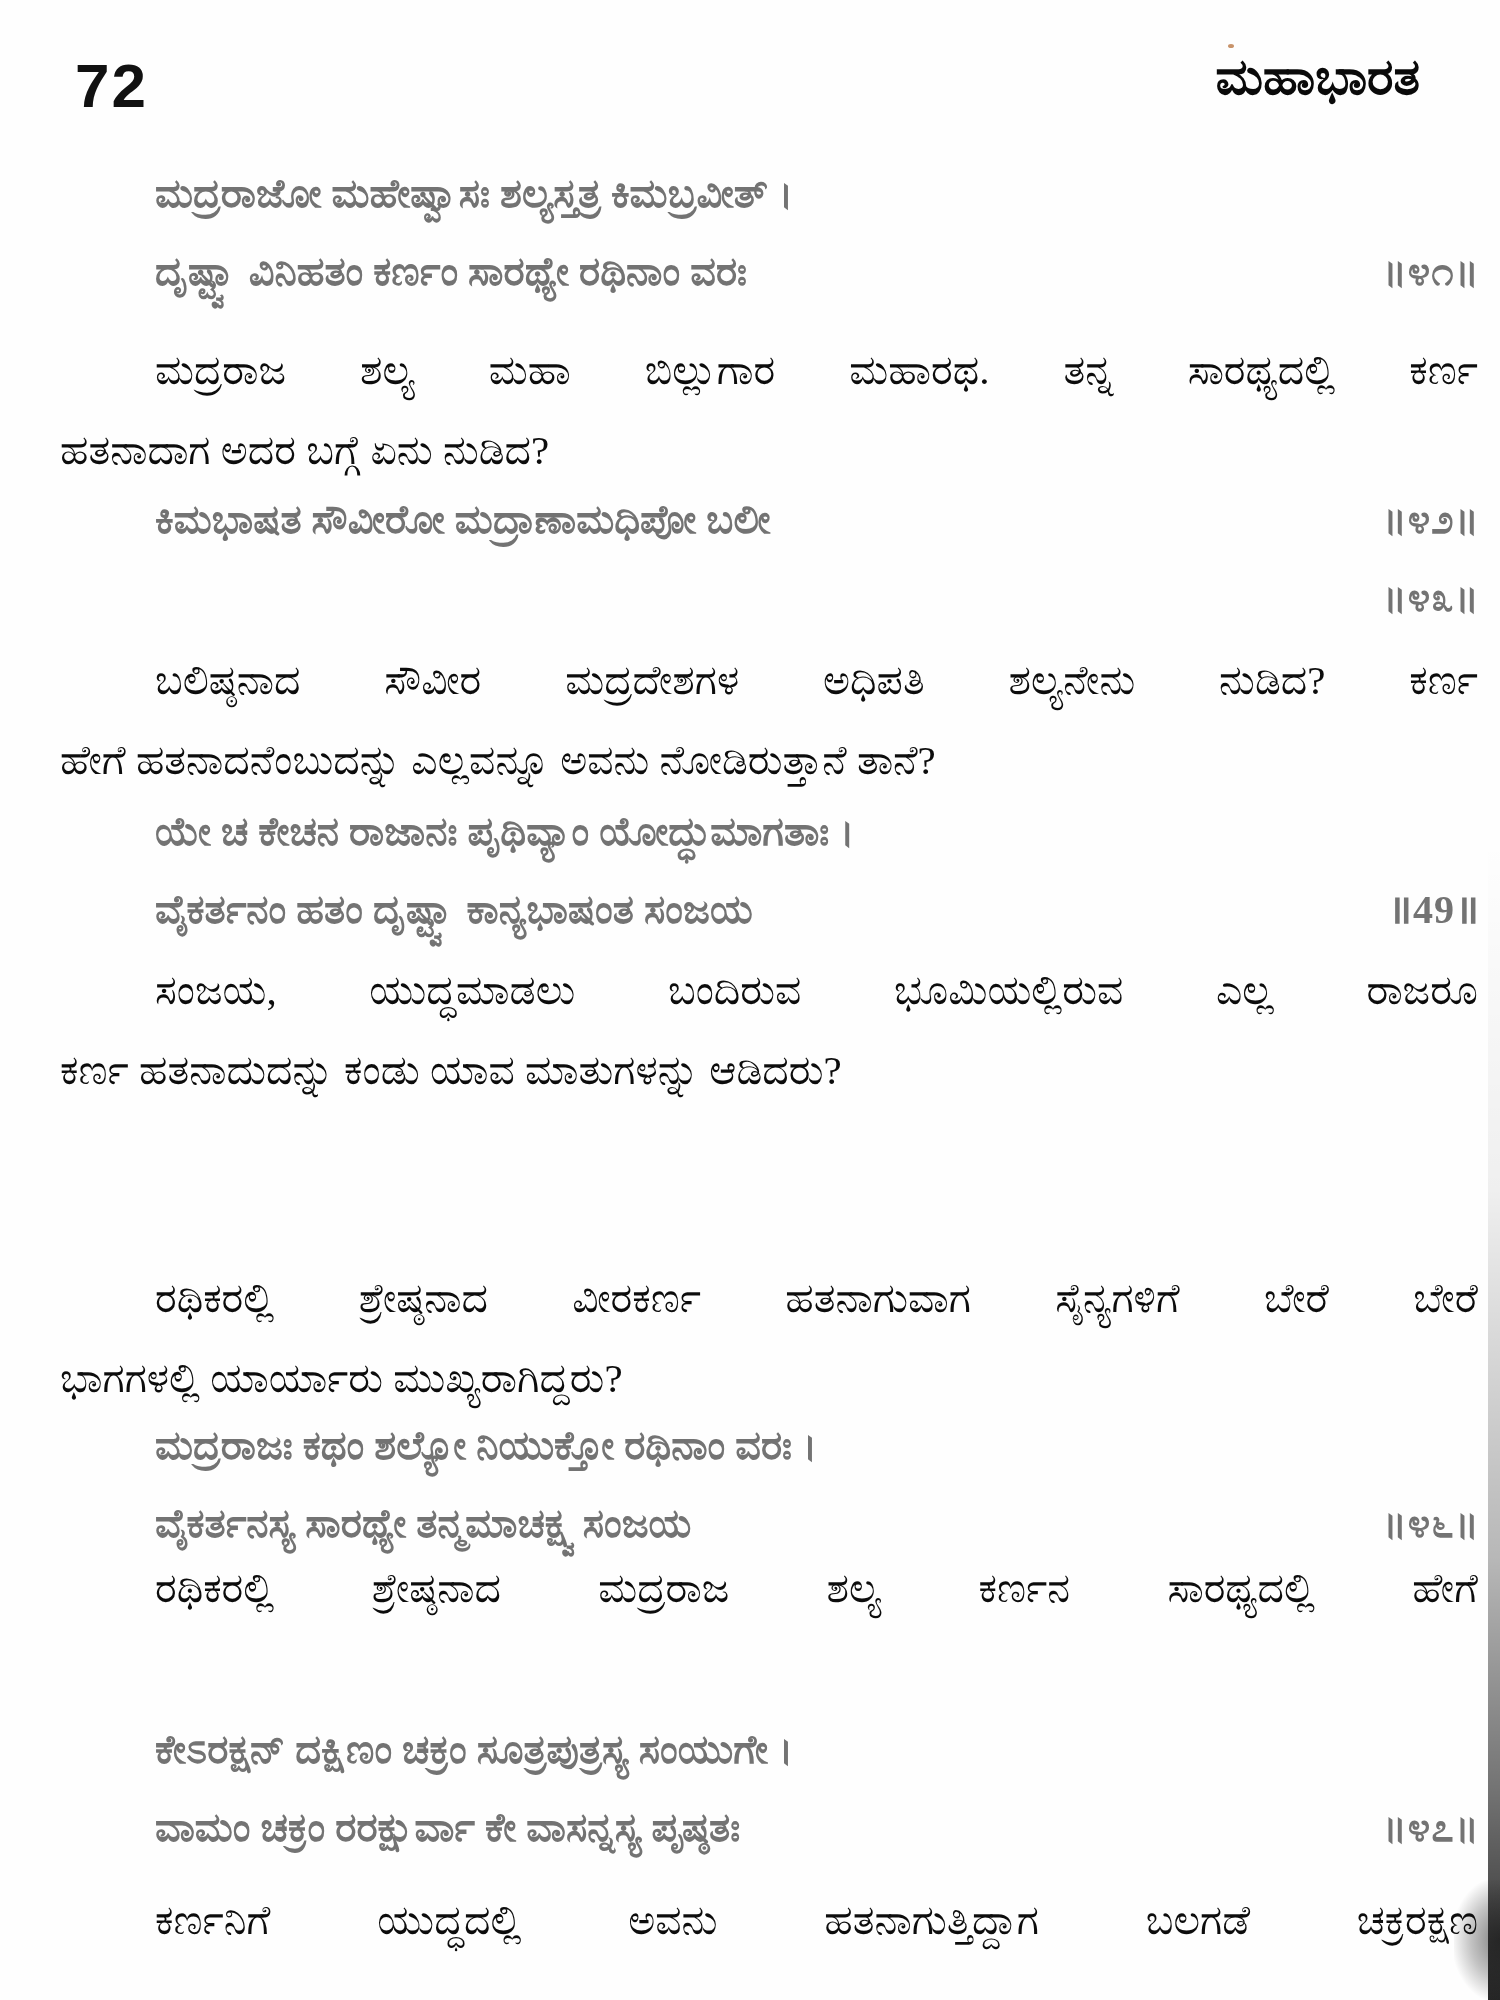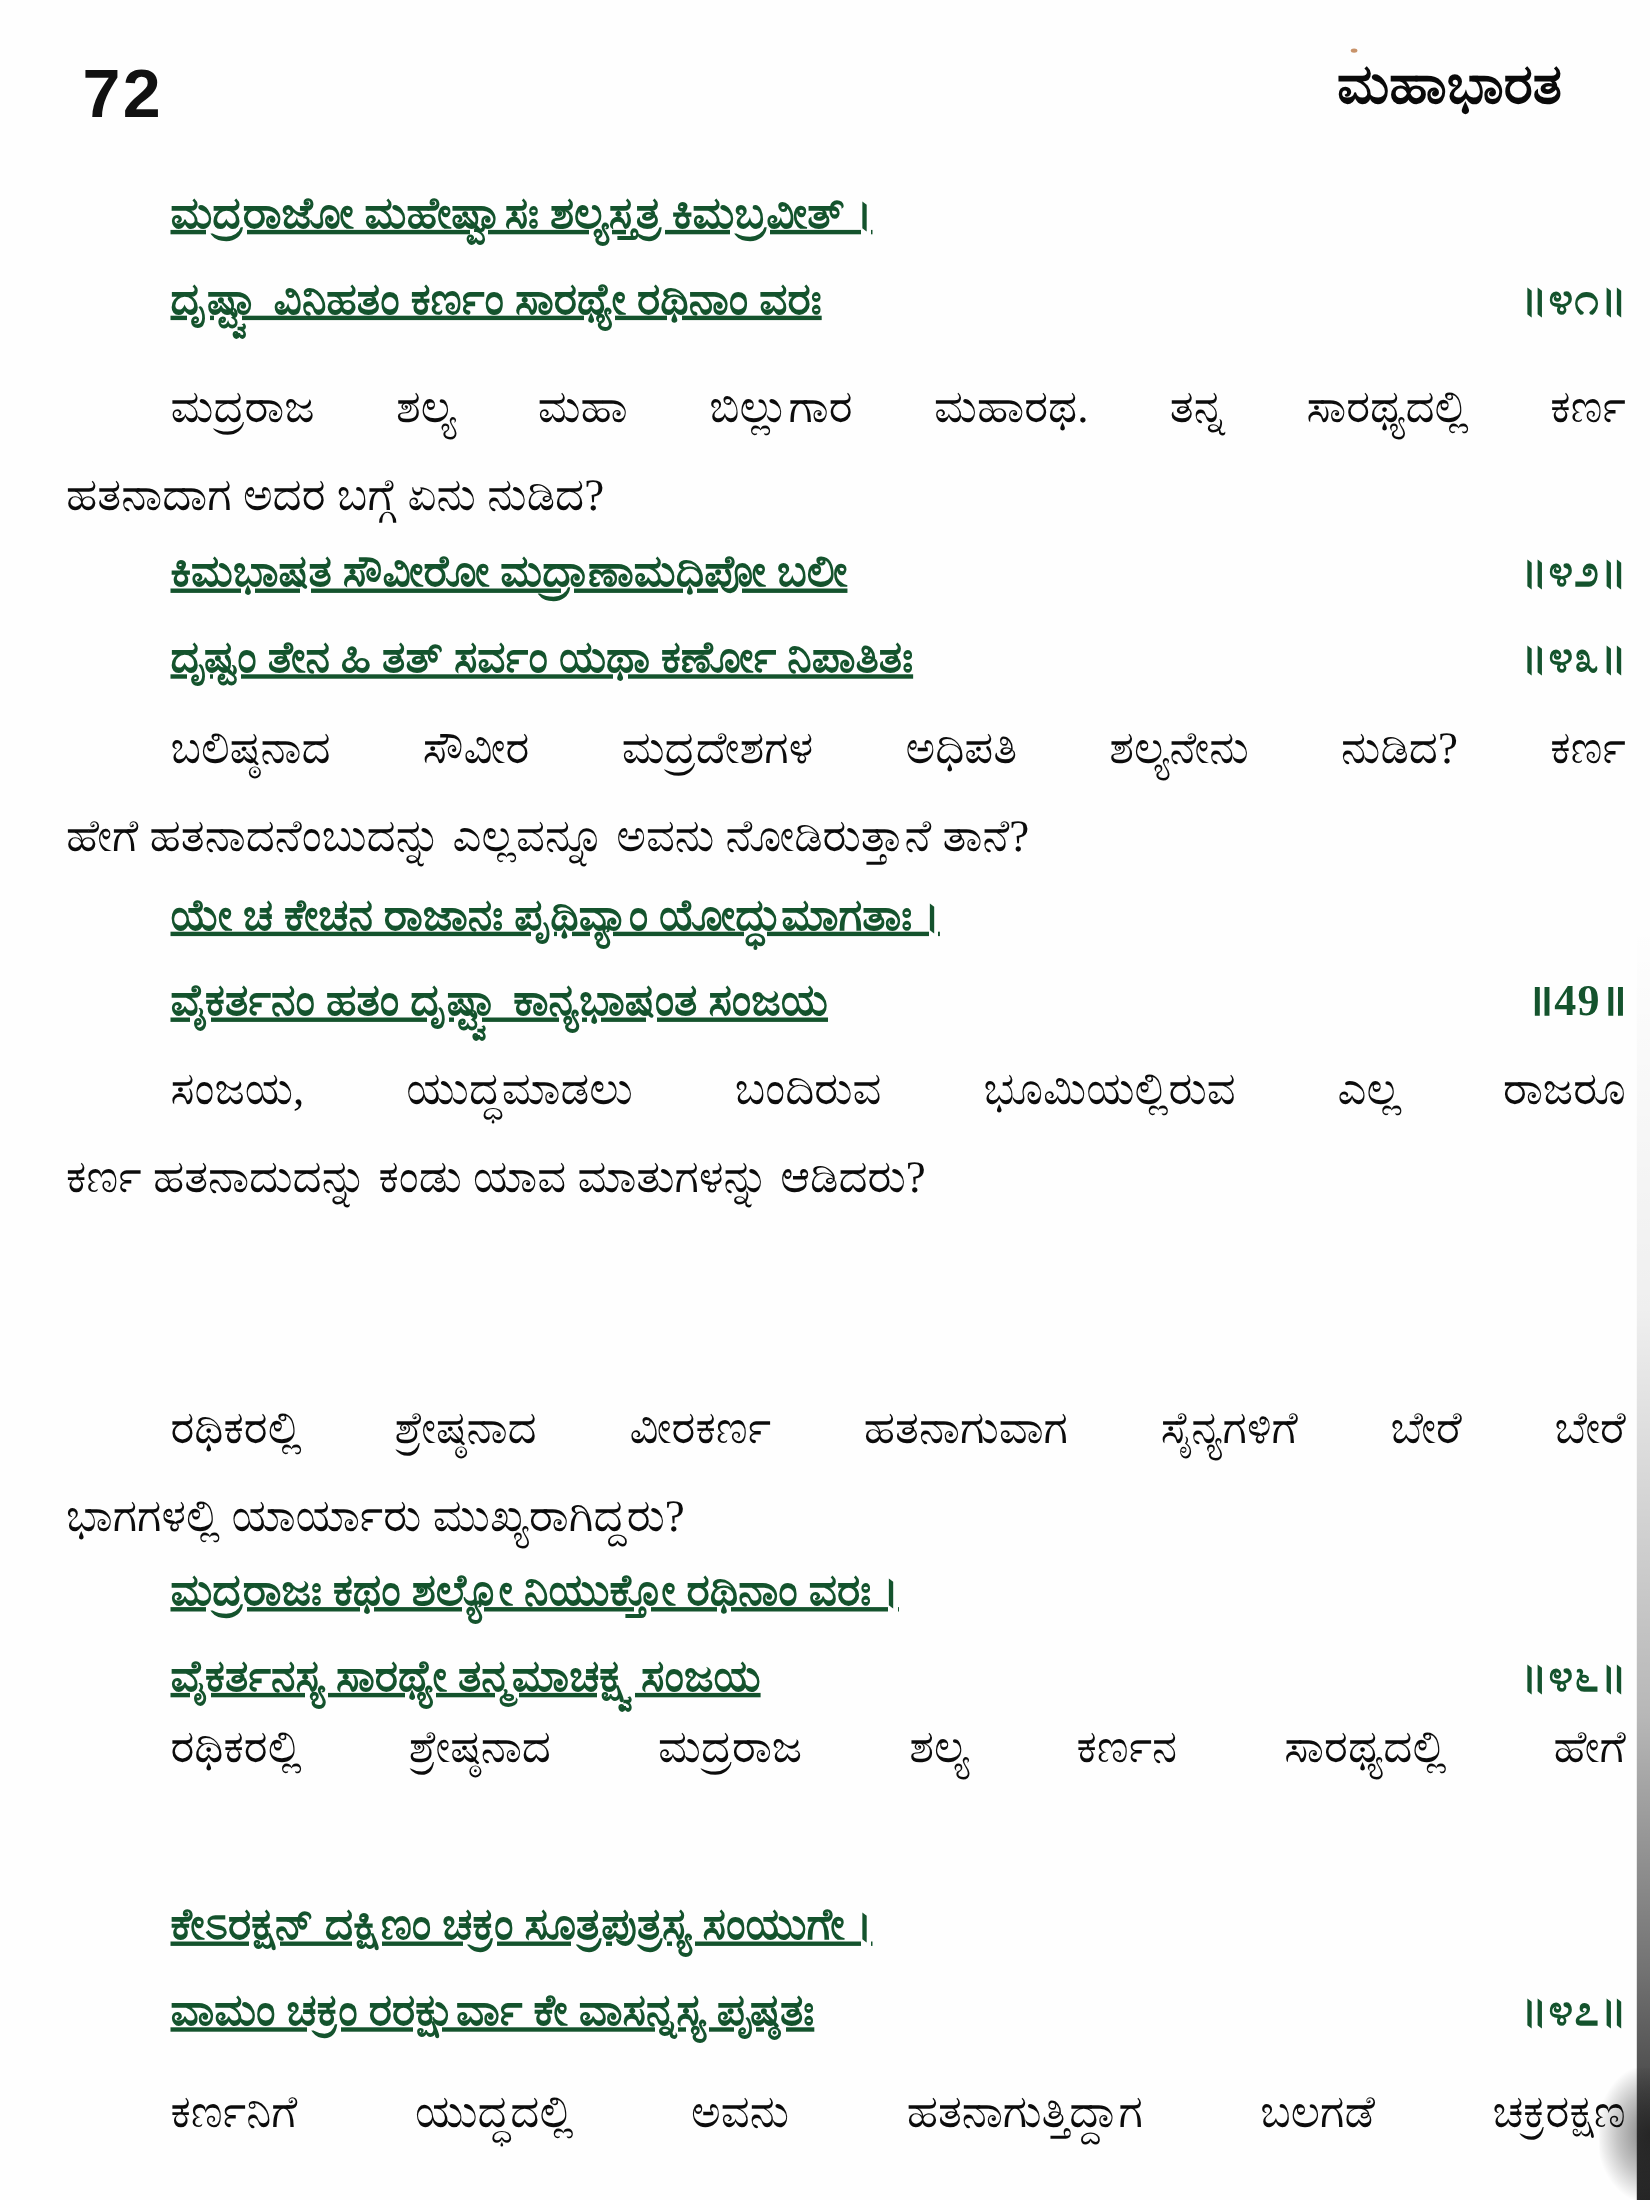--- a/index.html
+++ b/index.html
@@ -46,22 +46,21 @@
     font-family: "Liberation Serif", serif;
     margin-left: 48px;
   }
   
   .verse {
     position: absolute;
     left: 155px;
     right: 20px;
     font-weight: 700;
     font-size: 40px;
-    color: #14532d;
-    text-decoration: underline;
+    color: #737373;
   }
   .vline {
     position: relative;
     height: 78px;
     line-height: 64px;
     white-space: nowrap;
   }
   .vnum {
     position: absolute;
     right: 0;
@@ -152,21 +151,20 @@
     <div class="pline indent stretch">ಮದ್ರರಾಜ ಶಲ್ಯ ಮಹಾ ಬಿಲ್ಲುಗಾರ ಮಹಾರಥ. ತನ್ನ ಸಾರಥ್ಯದಲ್ಲಿ ಕರ್ಣ</div>
     <div class="pline">ಹತನಾದಾಗ ಅದರ ಬಗ್ಗೆ ಏನು ನುಡಿದ?</div>
   </div>
 
   <div class="verse" style="top:488px">
     <div class="vline">
       <span>ಕಿಮಭಾಷತ ಸೌವೀರೋ ಮದ್ರಾಣಾಮಧಿಪೋ ಬಲೀ</span>
       <span class="vnum">॥೪೨॥</span>
     </div>
     <div class="vline">
-      <span>ದೃಷ್ಟಂ ತೇನ ಹಿ ತತ್ ಸರ್ವಂ ಯಥಾ ಕರ್ಣೋ ನಿಪಾತಿತಃ</span>
       <span class="vnum">॥೪೩॥</span>
     </div>
   </div>
 
   <div class="prose" style="top:648px">
     <div class="pline indent stretch">ಬಲಿಷ್ಠನಾದ ಸೌವೀರ ಮದ್ರದೇಶಗಳ ಅಧಿಪತಿ ಶಲ್ಯನೇನು ನುಡಿದ? ಕರ್ಣ</div>
     <div class="pline">ಹೇಗೆ ಹತನಾದನೆಂಬುದನ್ನು ಎಲ್ಲವನ್ನೂ ಅವನು ನೋಡಿರುತ್ತಾನೆ ತಾನೆ?</div>
   </div>
 
   <div class="verse" style="top:800px">

